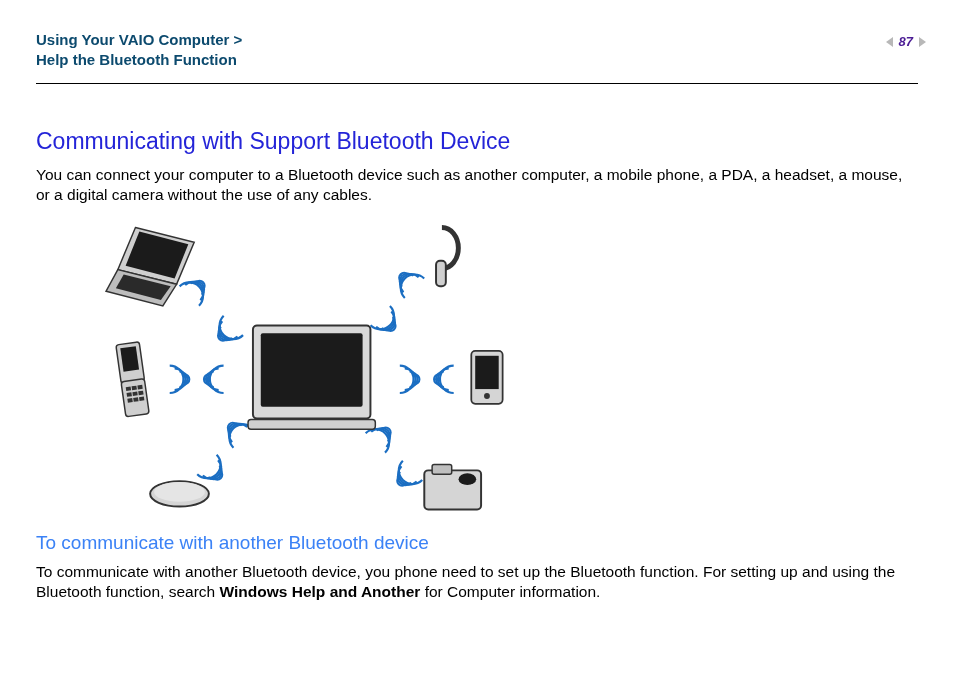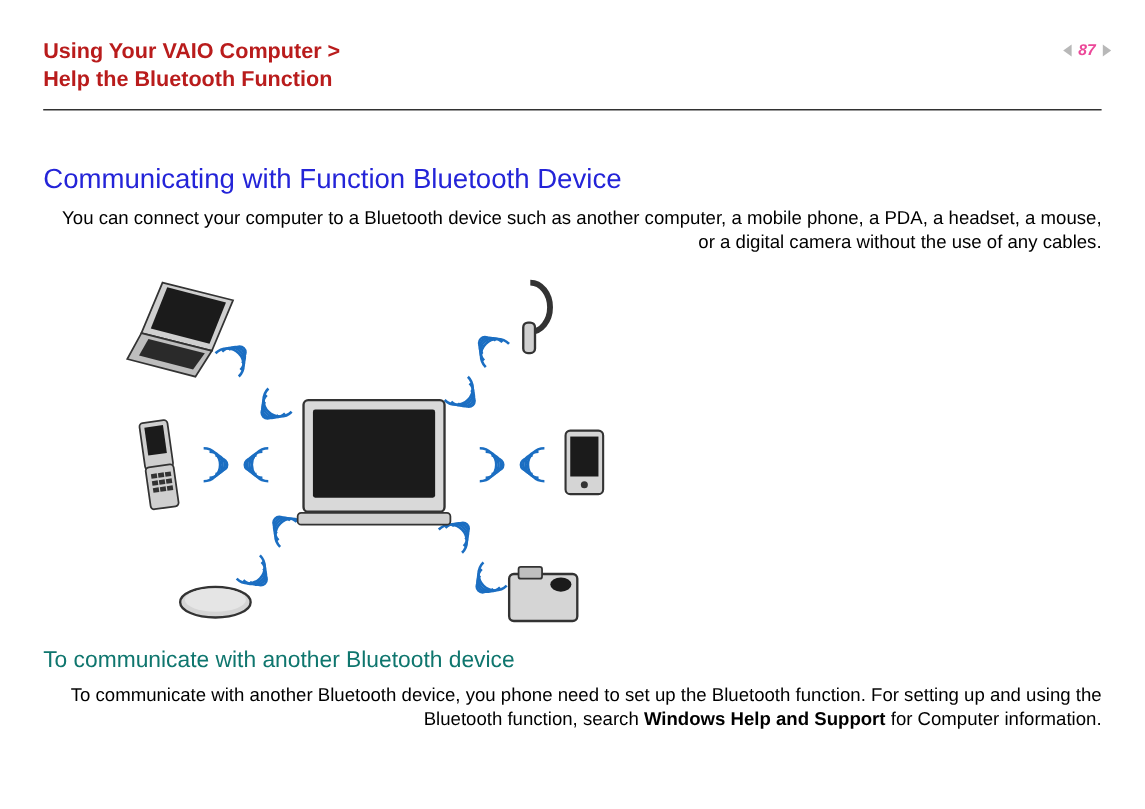--- a/index.html
+++ b/index.html
@@ -13,23 +13,23 @@
     position: relative;
     overflow: hidden;
   }
   .page {
     padding: 30px 36px 20px 36px;
     box-sizing: border-box;
     width: 100%;
     height: 100%;
   }
   .breadcrumb {
-    font-size: 18px;
+    font-size: 15px;
     font-weight: bold;
-    color: #b91c1c;
+    color: #0c4a6e;
     line-height: 1.35;
   }
   .pagenav {
     position: absolute;
     top: 34px;
     right: 28px;
     display: flex;
     align-items: center;
     gap: 6px;
   }
@@ -37,46 +37,45 @@
     width: 0; height: 0;
     border-top: 5px solid transparent;
     border-bottom: 5px solid transparent;
   }
   .tri-left  { border-right: 7px solid #b8b8b8; }
   .tri-right { border-left: 7px solid #b8b8b8; }
   .pagenav .num {
     font-size: 13px;
     font-weight: bold;
     font-style: italic;
-    color: #ec4899;
+    color: #4c1d95;
   }
   .hr {
     border: none;
     border-top: 1.5px solid #000;
     margin: 12px 0 0 0;
   }
   .content {
     padding-top: 44px;
   }
   h1.title {
     font-size: 23px;
     font-weight: normal;
     color: #2424d8;
     margin: 0 0 10px 0;
   }
   p.body {
     font-size: 15.5px;
     line-height: 1.3;
     margin: 0 0 12px 0;
-    text-align: right;
   }
   h2.sub {
     font-size: 19px;
     font-weight: normal;
-    color: #0f766e;
+    color: #3b82f6;
     margin: 0 0 8px 0;
   }
   .illus-wrap {
     width: 470px;
     margin: 4px 0 10px 26px;
   }
   .illus-wrap svg {
     display: block;
   }
 </style>
@@ -91,21 +90,21 @@
 
   <div class="pagenav">
     <div class="tri tri-left"></div>
     <span class="num">87</span>
     <div class="tri tri-right"></div>
   </div>
 
   <hr class="hr">
 
   <div class="content">
-    <h1 class="title">Communicating with Function Bluetooth Device</h1>
+    <h1 class="title">Communicating with Support Bluetooth Device</h1>
     <p class="body">You can connect your computer to a Bluetooth device such as another computer, a mobile phone, a PDA, a headset, a mouse, or a digital camera without the use of any cables.</p>
 
     <div class="illus-wrap">
       <svg viewBox="0 0 480 310" width="470" height="305">
         <defs>
           <g id="waves">
             <path d="M0,-14 a14,14 0 0,1 0,28" fill="none" stroke="#1b6ec2" stroke-width="2.2"></path>
             <path d="M5,-11 a11,11 0 0,1 0,22" fill="none" stroke="#1b6ec2" stroke-width="2.2"></path>
             <path d="M10,-8 a8,8 0 0,1 0,16" fill="none" stroke="#1b6ec2" stroke-width="2.2"></path>
             <path d="M15,-5 a5,5 0 0,1 0,10" fill="none" stroke="#1b6ec2" stroke-width="2.2"></path>
@@ -201,16 +200,16 @@
 
         <g transform="translate(95,270)">
           <ellipse cx="25" cy="12" rx="30" ry="13" fill="#d5d5d5" stroke="#333" stroke-width="2"></ellipse>
           <ellipse cx="25" cy="10" rx="26" ry="10" fill="#e5e5e5"></ellipse>
         </g>
       </svg>
     </div>
 
     <h2 class="sub">To communicate with another Bluetooth device</h2>
     <p class="body">
-      <span>To communicate with another Bluetooth device, you phone need to set up the Bluetooth function. For setting up and using the Bluetooth function, search </span><b>Windows Help and Support</b><span> for Computer information.</span>
+      <span>To communicate with another Bluetooth device, you phone need to set up the Bluetooth function. For setting up and using the Bluetooth function, search </span><b>Windows Help and Another</b><span> for Computer information.</span>
     </p>
   </div>
 </div>
 
 </body></html>

